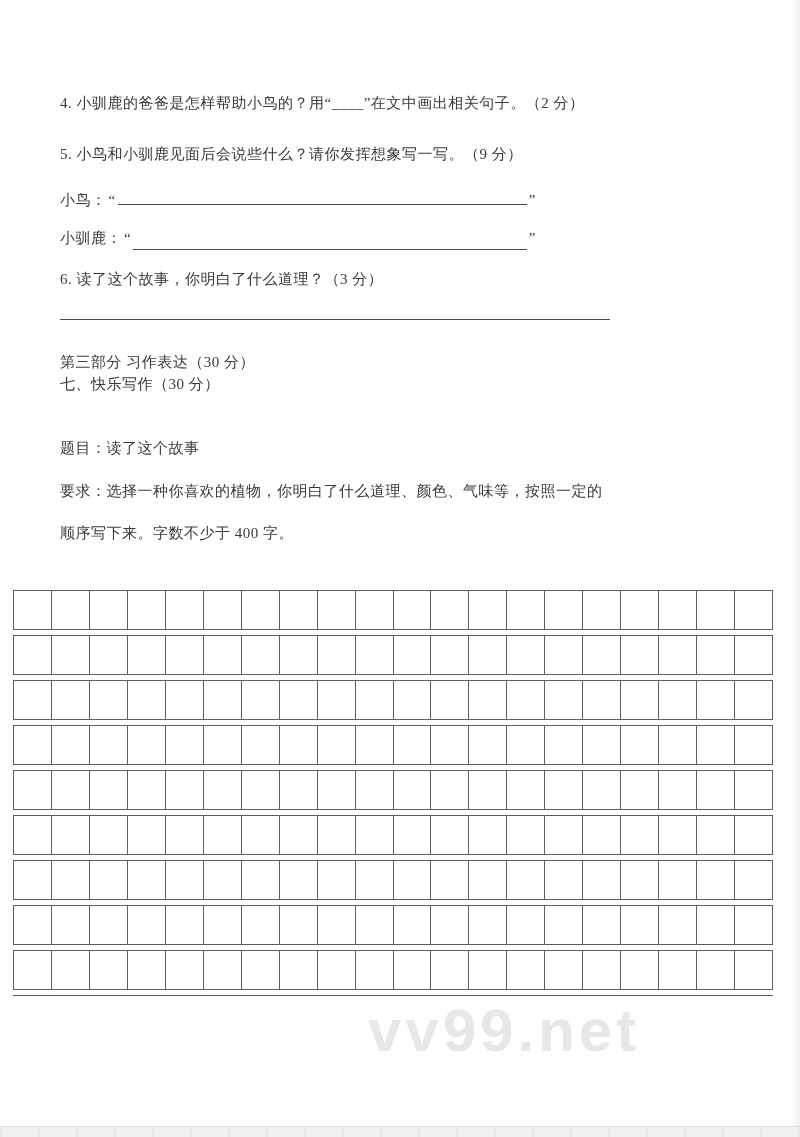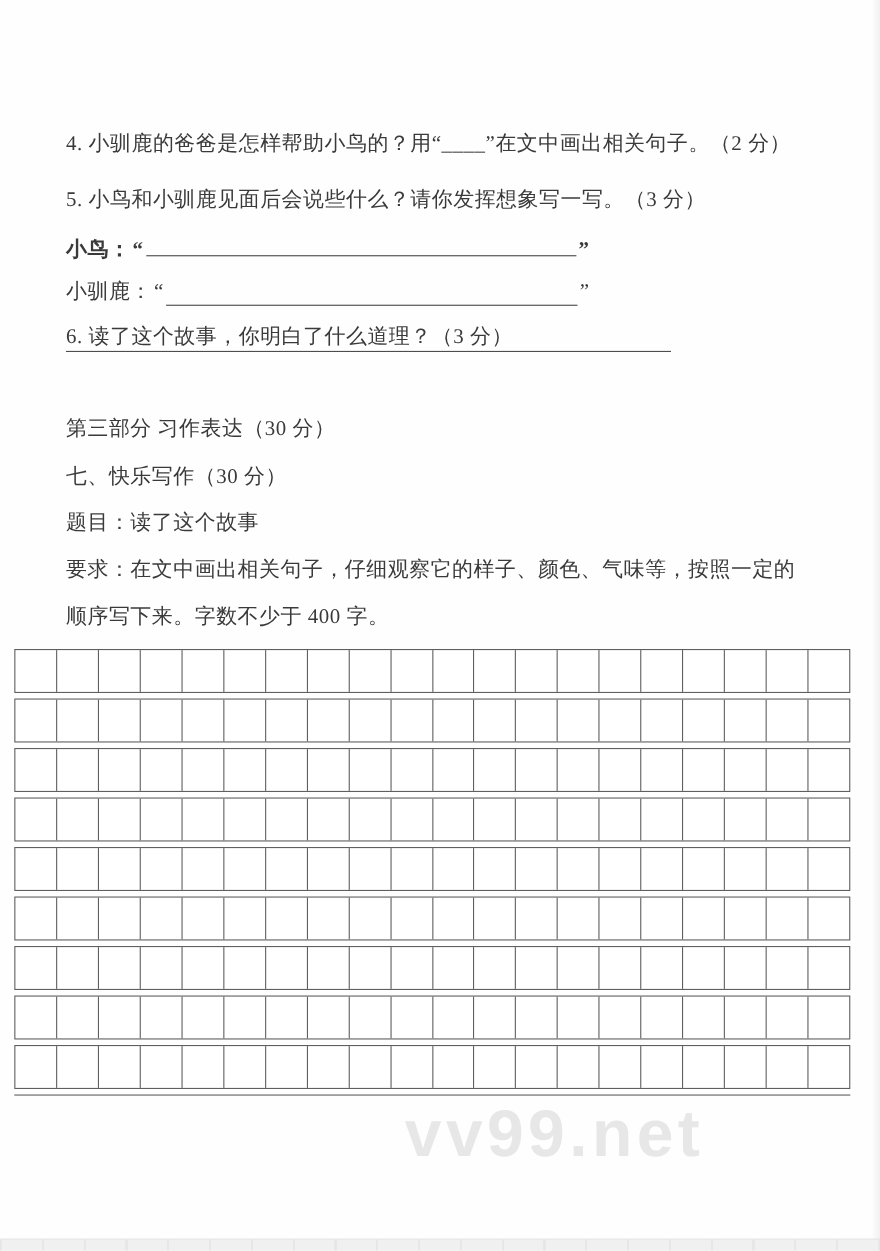--- a/index.html
+++ b/index.html
@@ -12,25 +12,24 @@
     width:800px;height:1137px;
     background:var(--page-bg);
     font-family:"Liberation Serif","DejaVu Serif",serif;
     color:var(--ink);
     position:relative;
     overflow:hidden;
   }
   .textline{
     position:absolute;
     left:60px;
-    font-size:19px;
+    font-size:15px;
     line-height:26px;
     white-space:nowrap;
     letter-spacing:0.5px;
-    margin-top:28px;
   }
   .dialogue{
     display:flex;
     align-items:baseline;
     width:478px;
     white-space:nowrap;
   }
   .dialogue .label{flex:0 0 auto;}
   .dialogue .quote{flex:0 0 auto;padding:0 2px;}
   .dialogue .blank{
@@ -93,47 +92,47 @@
     border-top:1px solid #e2e2e2;
   }
 </style>
 </head>
 <body>
 
 <div class="page">
 
   <div class="textline" style="top:90px;">4. 小驯鹿的爸爸是怎样帮助小鸟的？用“____”在文中画出相关句子。（2 分）</div>
 
-  <div class="textline" style="top:141px;">5. 小鸟和小驯鹿见面后会说些什么？请你发挥想象写一写。（3 分）</div>
-
-  <div class="textline dialogue" style="top:182px;font-weight:bold;">
+  <div class="textline" style="top:141px;">5. 小鸟和小驯鹿见面后会说些什么？请你发挥想象写一写。（9 分）</div>
+
+  <div class="textline dialogue" style="top:182px;">
     <span class="label">小鸟：</span>
     <span class="quote">“</span>
     <span class="blank"></span>
     <span class="quote">”</span>
   </div>
 
   <div class="textline dialogue" style="top:225px;align-items:center;">
     <span class="label">小驯鹿：</span>
     <span class="quote">“</span>
     <span class="blank"></span>
     <span class="quote">”</span>
   </div>
 
   <div class="textline" style="top:266px;text-align:right;">6. 读了这个故事，你明白了什么道理？（3 分）</div>
 
   <div class="answer-rule" style="top:319px;"></div>
 
   <div class="textline" style="top:349px;">第三部分 习作表达（30 分）</div>
 
-  <div class="textline" style="top:393px;">七、快乐写作（30 分）</div>
+  <div class="textline" style="top:371px;">七、快乐写作（30 分）</div>
 
   <div class="textline" style="top:435px;">题目：读了这个故事</div>
 
-  <div class="textline" style="top:478px;">要求：在文中画出相关句子，仔细观察它的样子、颜色、气味等，按照一定的</div>
+  <div class="textline" style="top:478px;">要求：选择一种你喜欢的植物，你明白了什么道理、颜色、气味等，按照一定的</div>
 
   <div class="textline" style="top:520px;">顺序写下来。字数不少于 400 字。</div>
 
   <div class="writing-grid" id="writing-grid">
       <div class="grid-block">
         <div class="grid-cell"></div>
         <div class="grid-cell"></div>
         <div class="grid-cell"></div>
         <div class="grid-cell"></div>
         <div class="grid-cell"></div>

